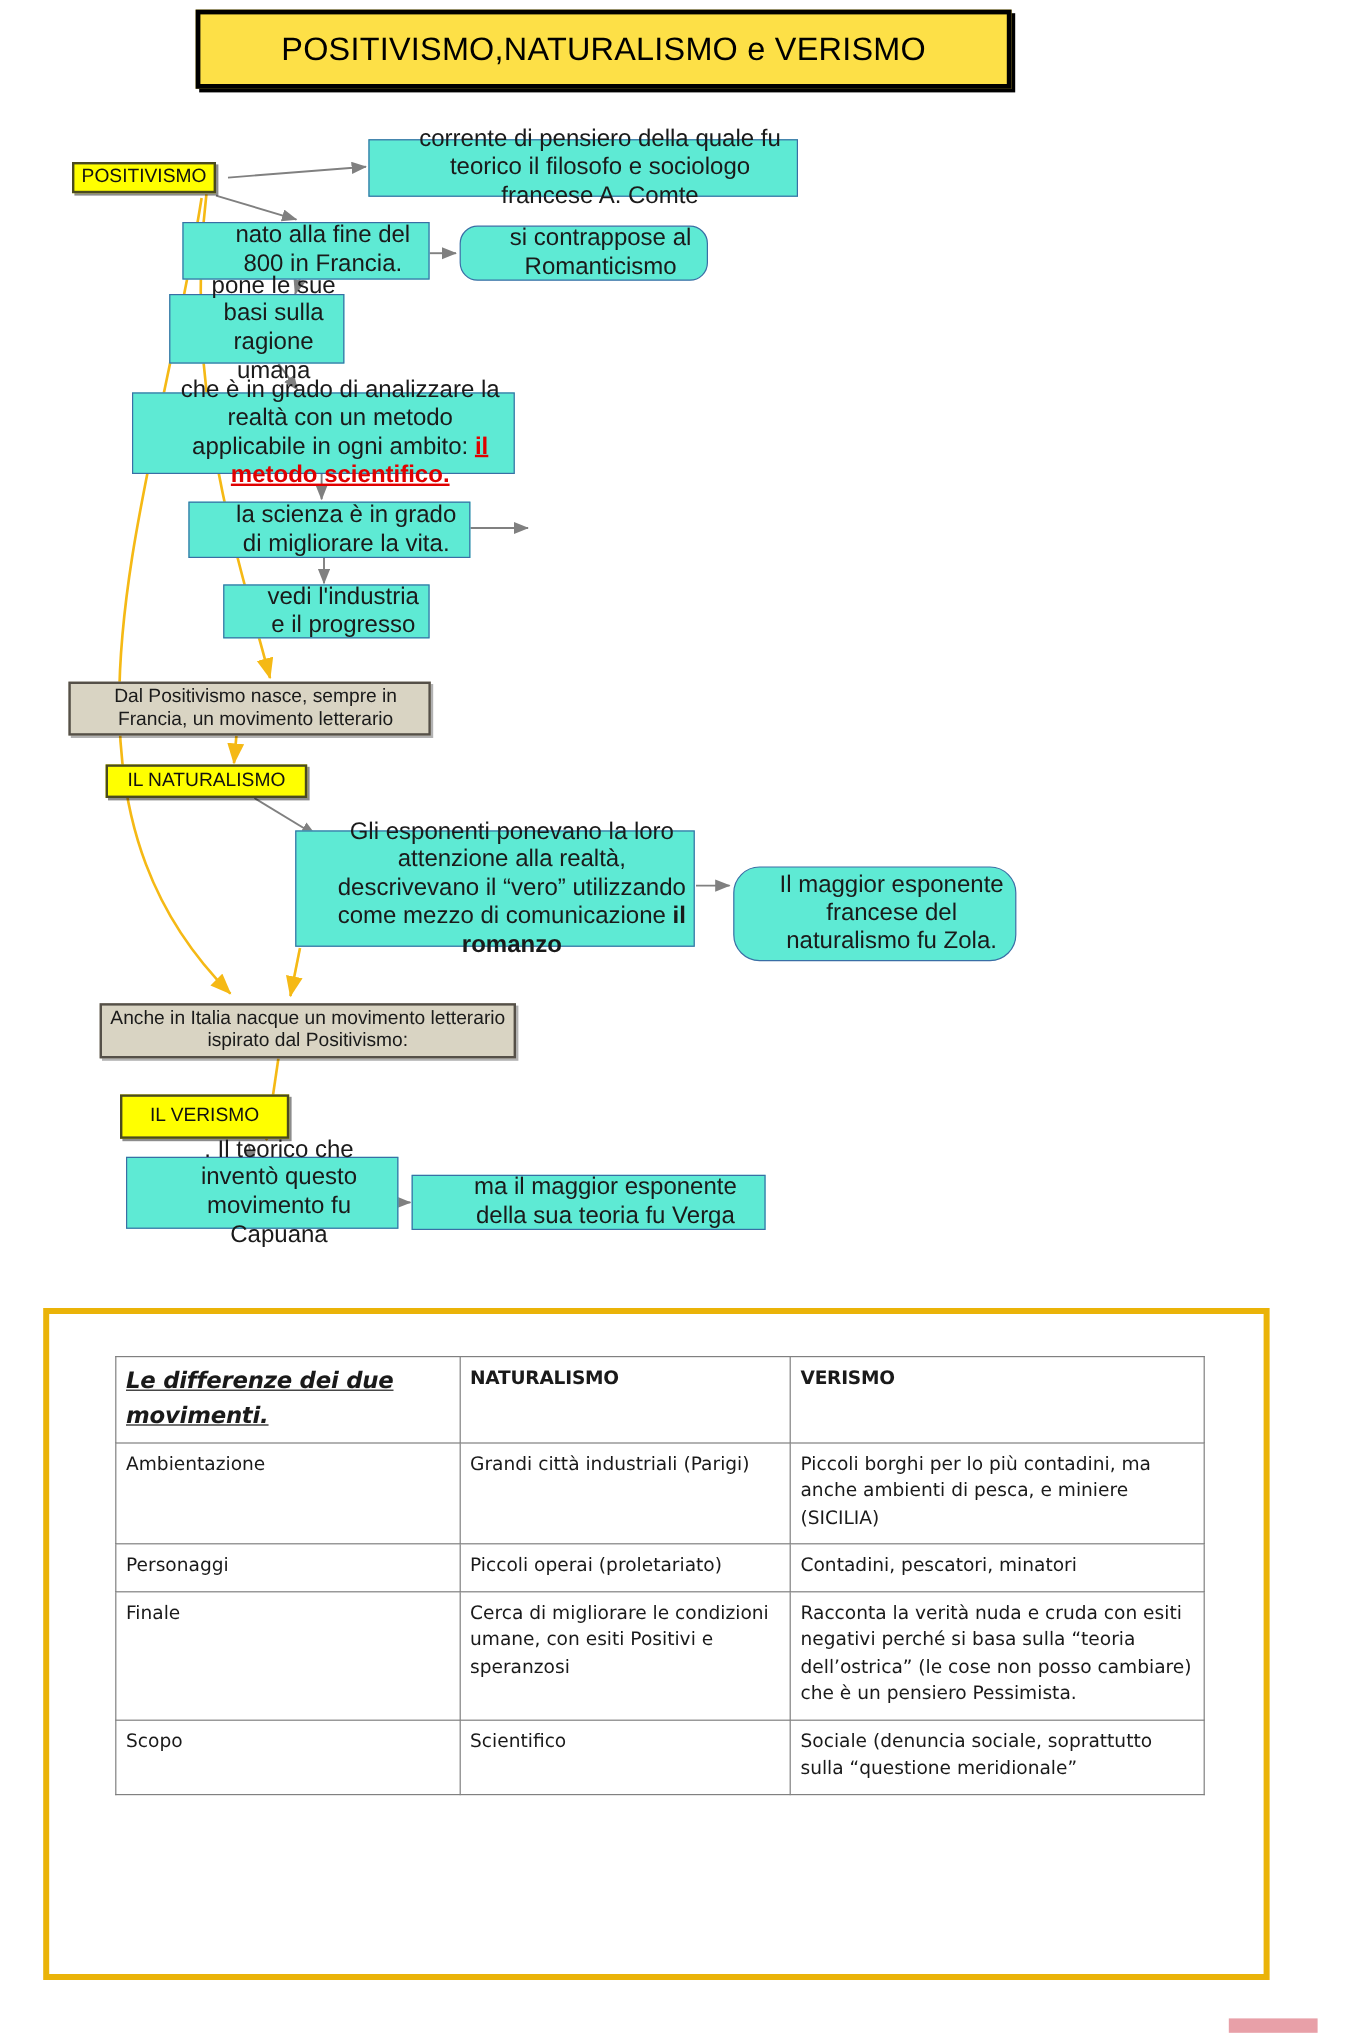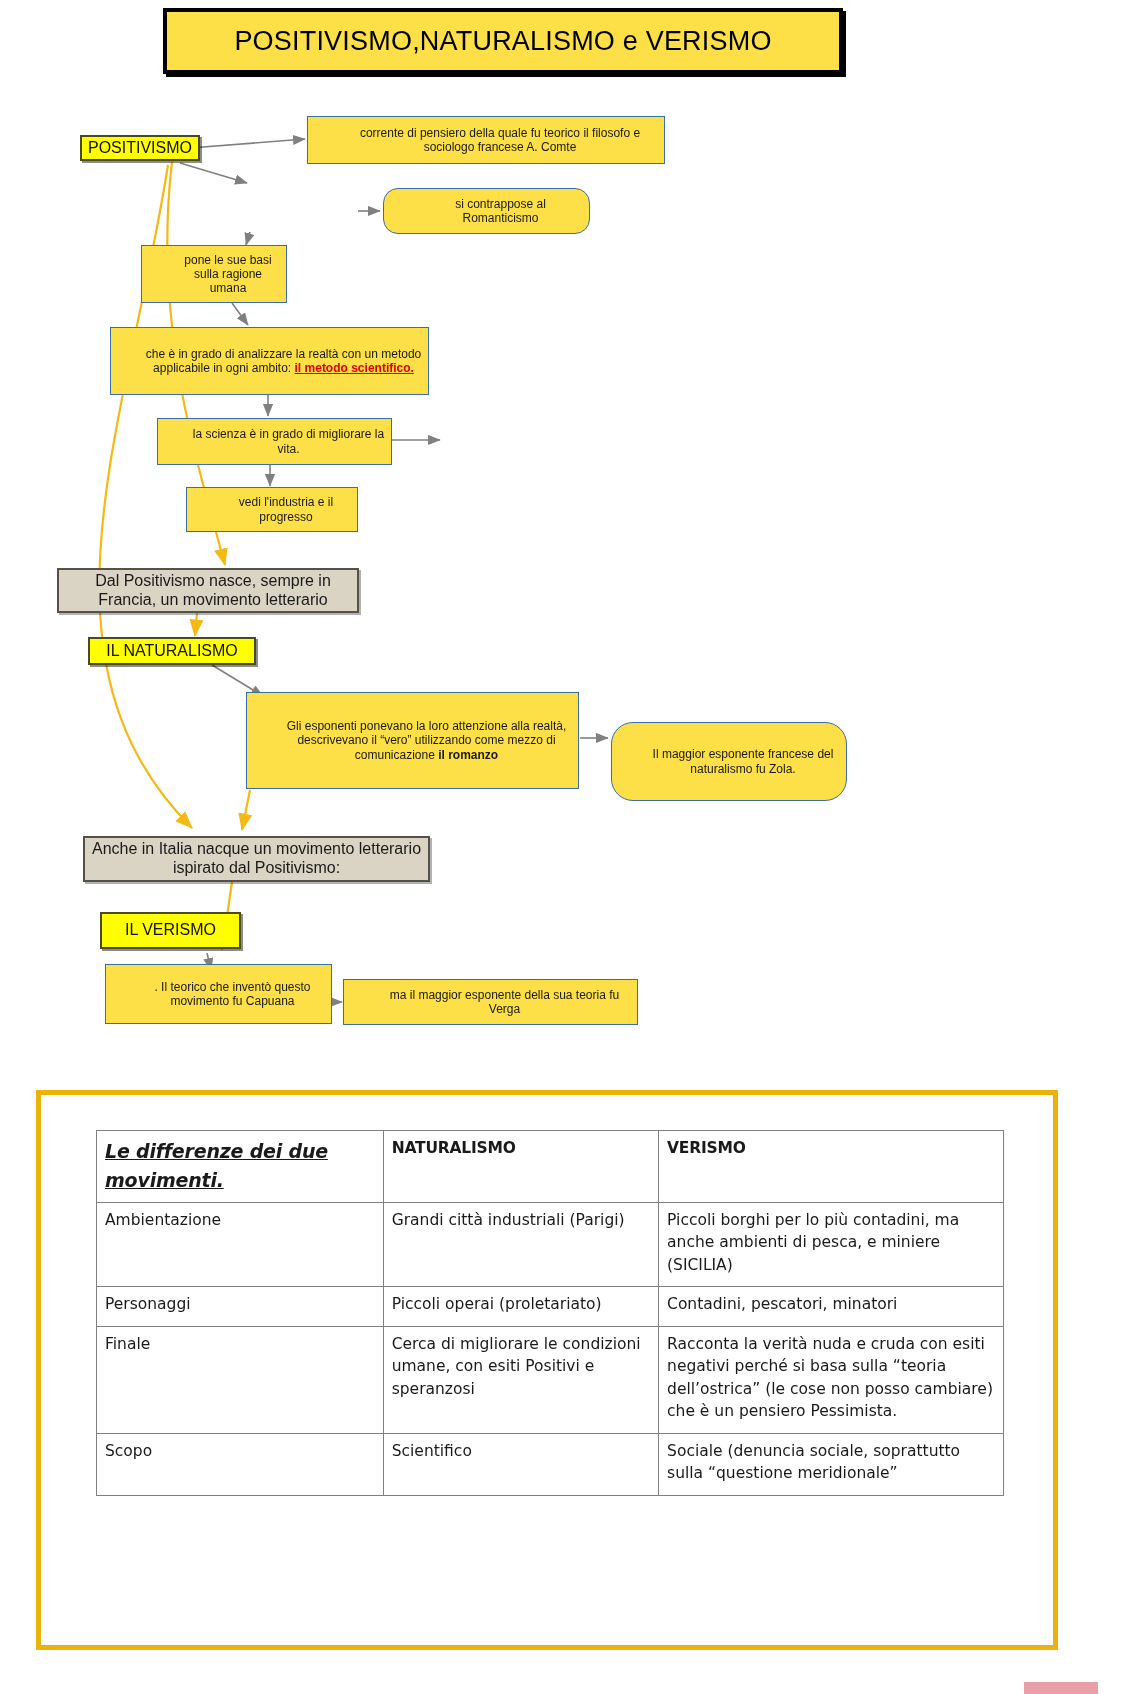--- a/index.html
+++ b/index.html
@@ -61,23 +61,23 @@
   .yellow-box {
     background: #ffff00;
     border: 2px solid #4a4a20;
     box-shadow: 2px 2px 0 rgba(0,0,0,0.45);
     font-size: 16px;
     color: #111111;
   }
 
   
   .blue-box {
-    background: #fde047;
+    background: #5eead4;
     border: 1.6px solid #3a6ea5;
-    font-size: 12px;
+    font-size: 20px;
     padding-left: 28px;
   }
 
   
   .tan-box {
     background: #d9d4c3;
     border: 2px solid #555048;
     box-shadow: 2px 2px 0 rgba(0,0,0,0.3);
     font-size: 16px;
   }
@@ -184,28 +184,31 @@
 
     <path d="M250,790 L242,830" stroke="#f5b915" stroke-width="2.2" fill="none" marker-end="url(#aorange)"></path>
 
     <path d="M232,882 L222,950" stroke="#f5b915" stroke-width="2.2" fill="none" marker-end="url(#aorange)"></path>
 
     <path d="M207,953 L211,970" stroke="#808080" stroke-width="1.6" fill="none" marker-end="url(#agray)"></path>
 
     <path d="M332,1002 L342,1002" stroke="#808080" stroke-width="1.6" fill="none" marker-end="url(#agray)"></path>
   </svg>
 
-  <div class="node yellow-box" style="left:80px; top:135px; width:120px; height:26px;">
+  <div class="node yellow-box" style="left:60px; top:135px; width:120px; height:26px;">
     <span class="txt">POSITIVISMO</span>
   </div>
 
   <div class="node blue-box" style="left:307px; top:116px; width:358px; height:48px;">
     <span class="txt">corrente di pensiero della quale fu teorico il filosofo e sociologo francese A. Comte</span>
   </div>
 
+  <div class="node blue-box" style="left:152px; top:185px; width:206px; height:48px;">
+    <span class="txt">nato alla fine del 800 in Francia.</span>
+  </div>
 
   <div class="node blue-box" style="left:383px; top:188px; width:207px; height:46px;border-radius:15px;">
     <span class="txt">si contrappose al Romanticismo</span>
   </div>
 
   <div class="node blue-box" style="left:141px; top:245px; width:146px; height:58px;">
     <span class="txt">pone le sue basi sulla ragione umana</span>
   </div>
 
   <div class="node blue-box" style="left:110px; top:327px; width:319px; height:68px;">

